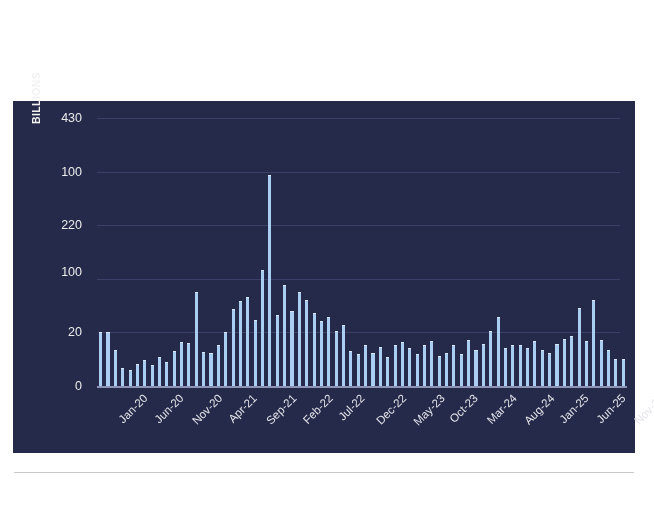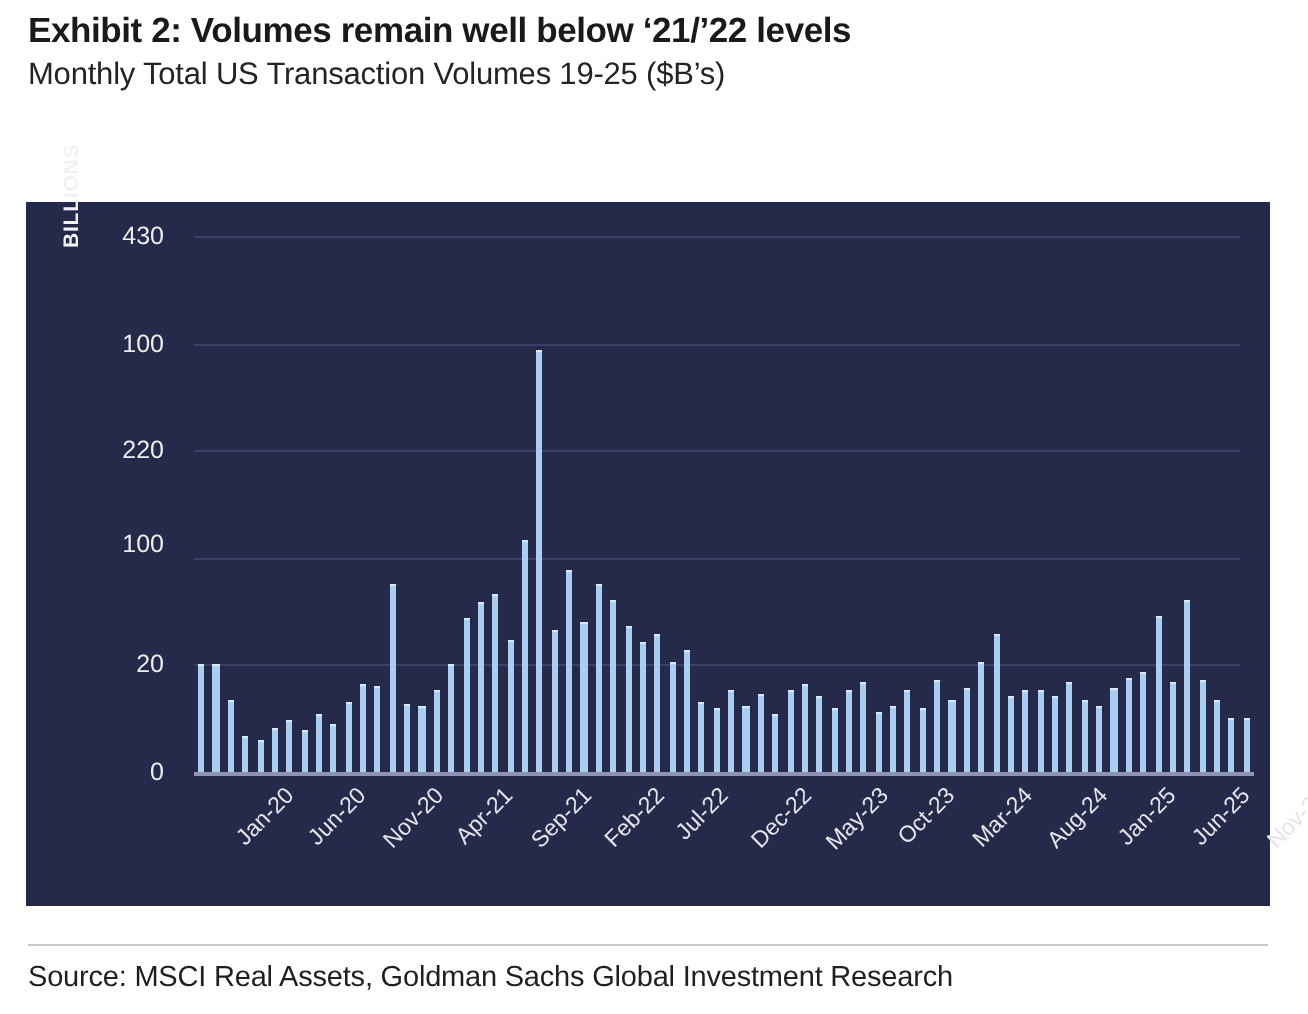--- a/index.html
+++ b/index.html
@@ -149,22 +149,20 @@
     color: #1f1f1f;
     letter-spacing: -0.1px;
     white-space: nowrap;
   }
 </style>
 </head>
 <body>
 
 <div id="page">
 
-  <div class="title">Exhibit 2: Volumes remain well below ‘21/’22 levels</div>
-  <div class="subtitle">Monthly Total US Transaction Volumes 19-25 ($B’s)</div>
 
   <div class="chart-panel">
     <div class="gridlines">
         <div class="gridline" style="top: 231.4px;"></div>
         <div class="gridline" style="top: 177.8px;"></div>
         <div class="gridline" style="top: 124.2px;"></div>
         <div class="gridline" style="top: 70.6px;"></div>
         <div class="gridline" style="top: 17px;"></div>
       </div>
     <div class="bars">
@@ -265,15 +263,14 @@
       <div class="xlabel" style="left: 387.125px;">May-23</div>
       <div class="xlabel" style="left: 423.931px;">Oct-23</div>
       <div class="xlabel" style="left: 460.736px;">Mar-24</div>
       <div class="xlabel" style="left: 497.542px;">Aug-24</div>
       <div class="xlabel" style="left: 534.347px;">Jan-25</div>
       <div class="xlabel" style="left: 571.153px;">Jun-25</div>
       <div class="xlabel" style="left: 607.958px;">Nov-25</div>
     </div>
 
   <div class="footer-rule"></div>
-  <div class="source">Source: MSCI Real Assets, Goldman Sachs Global Investment Research</div>
 
 </div>
 
 </body></html>

